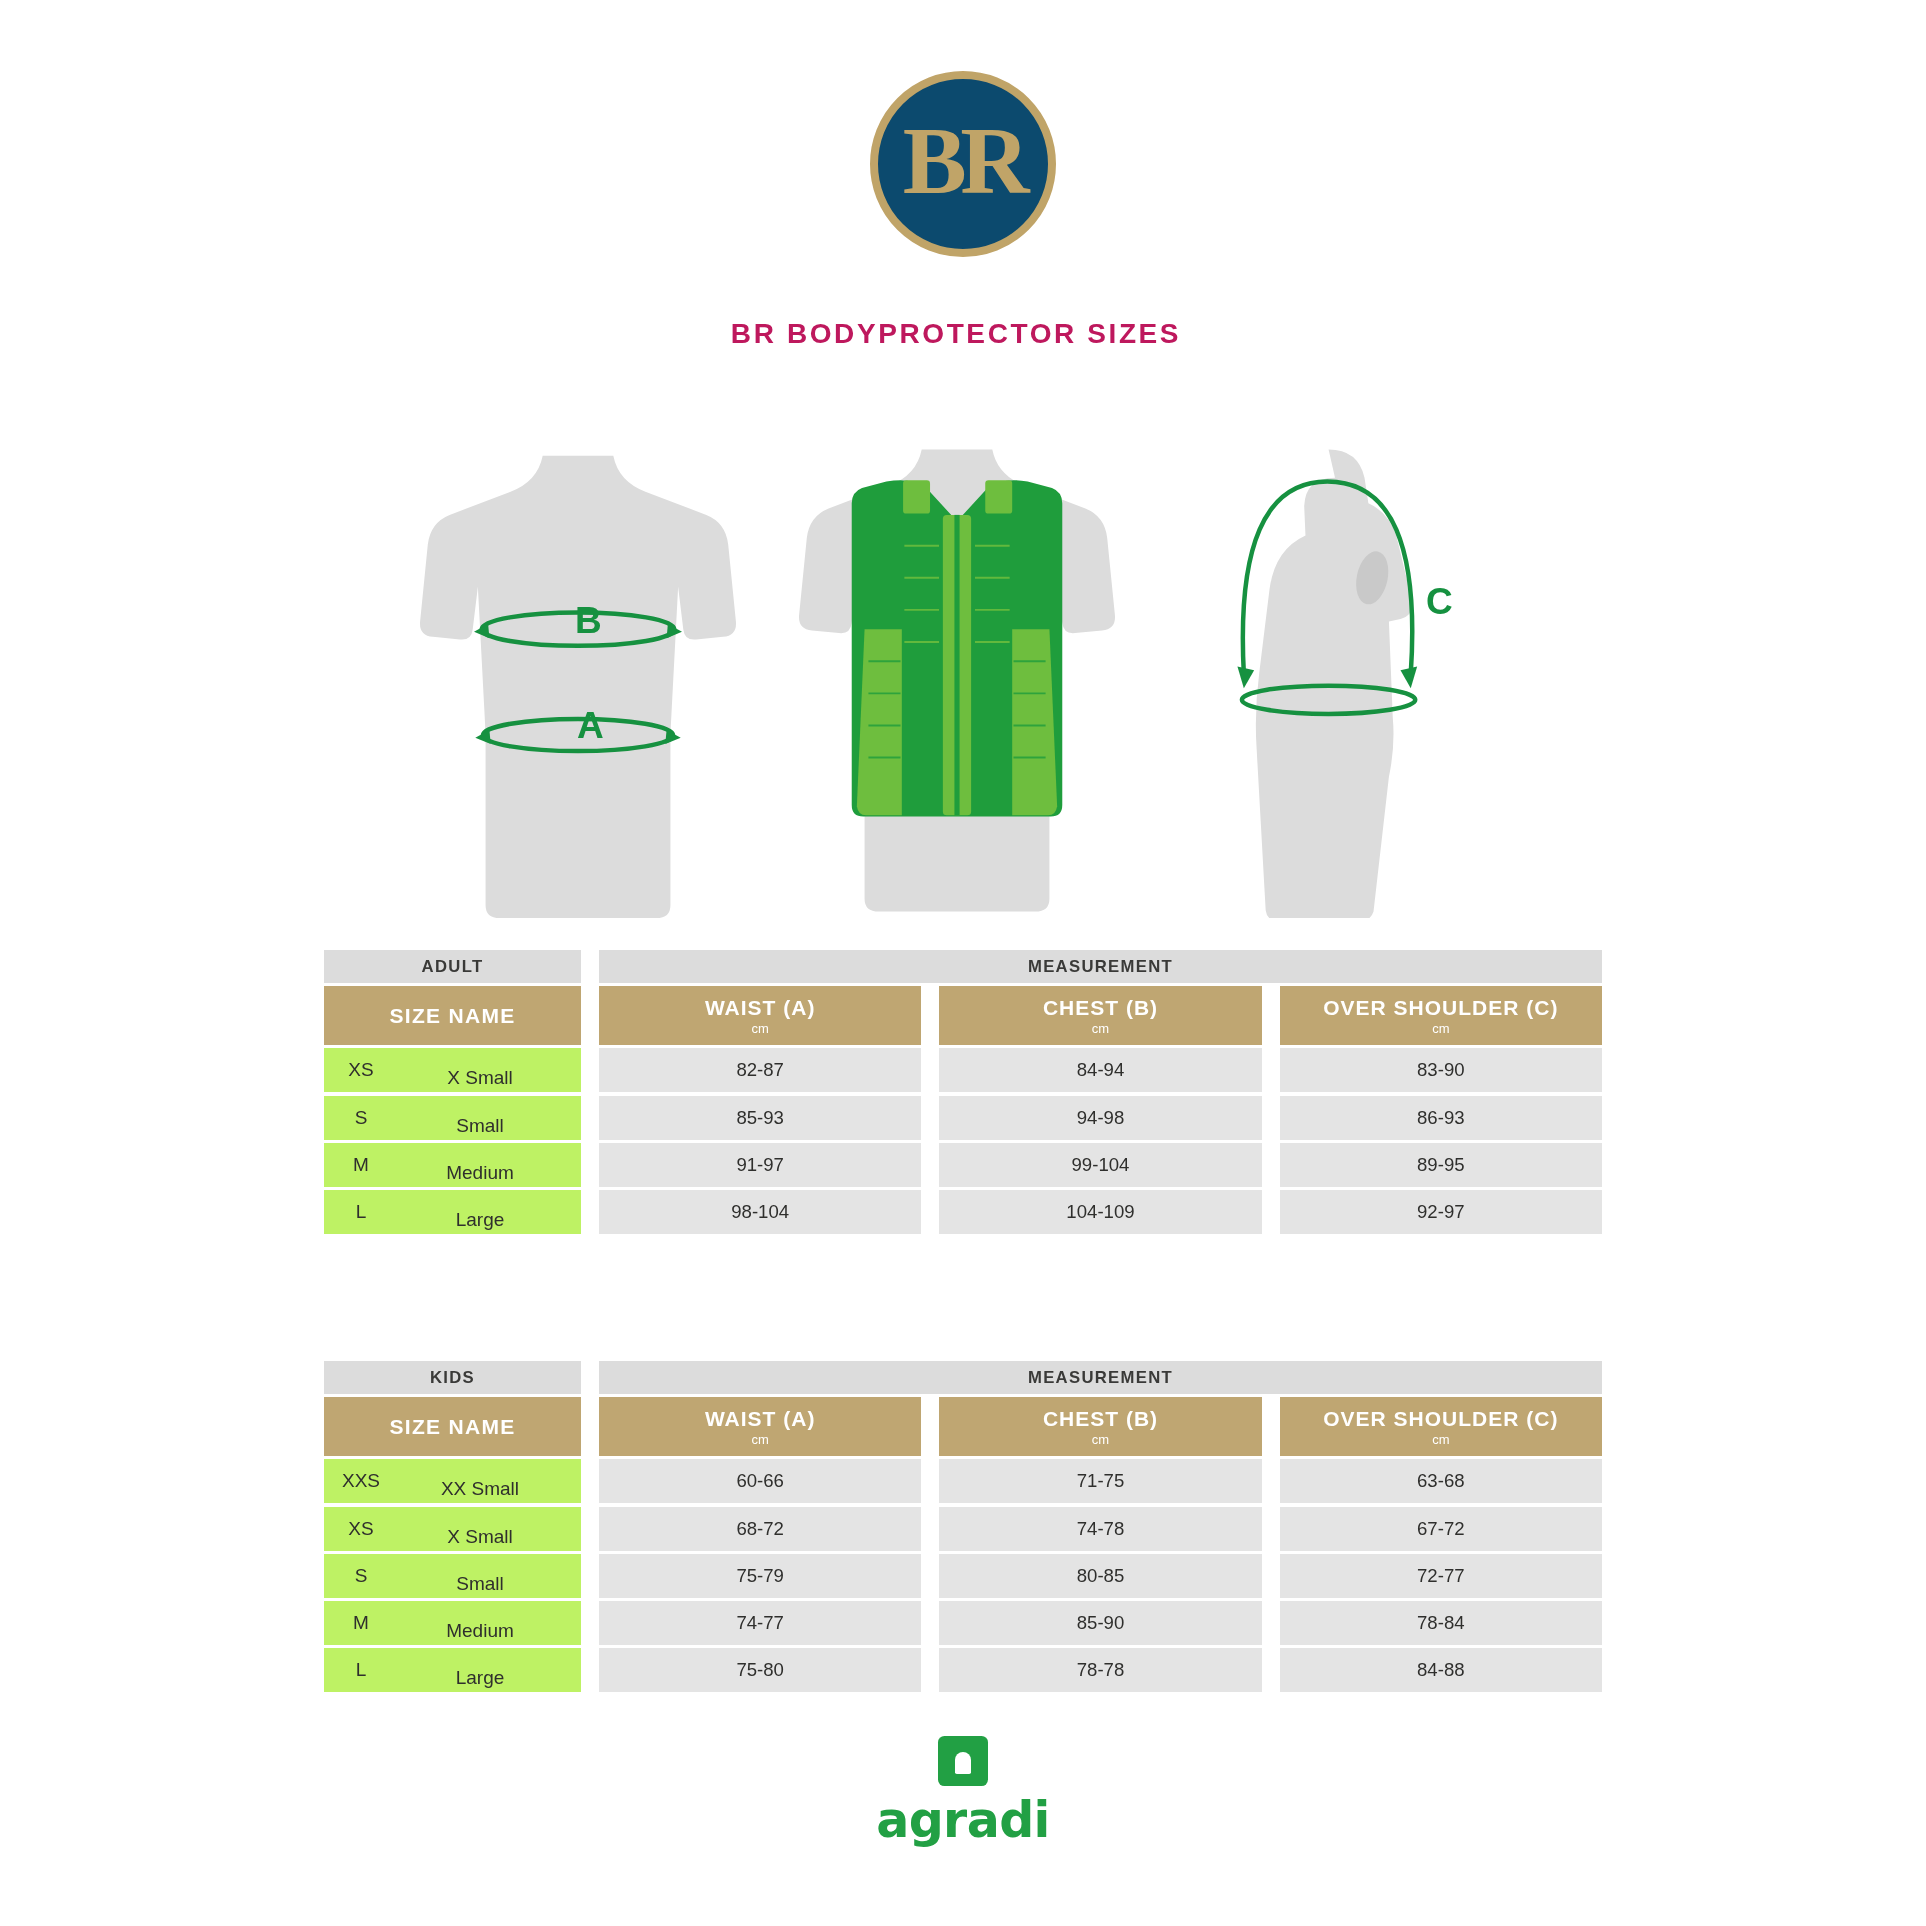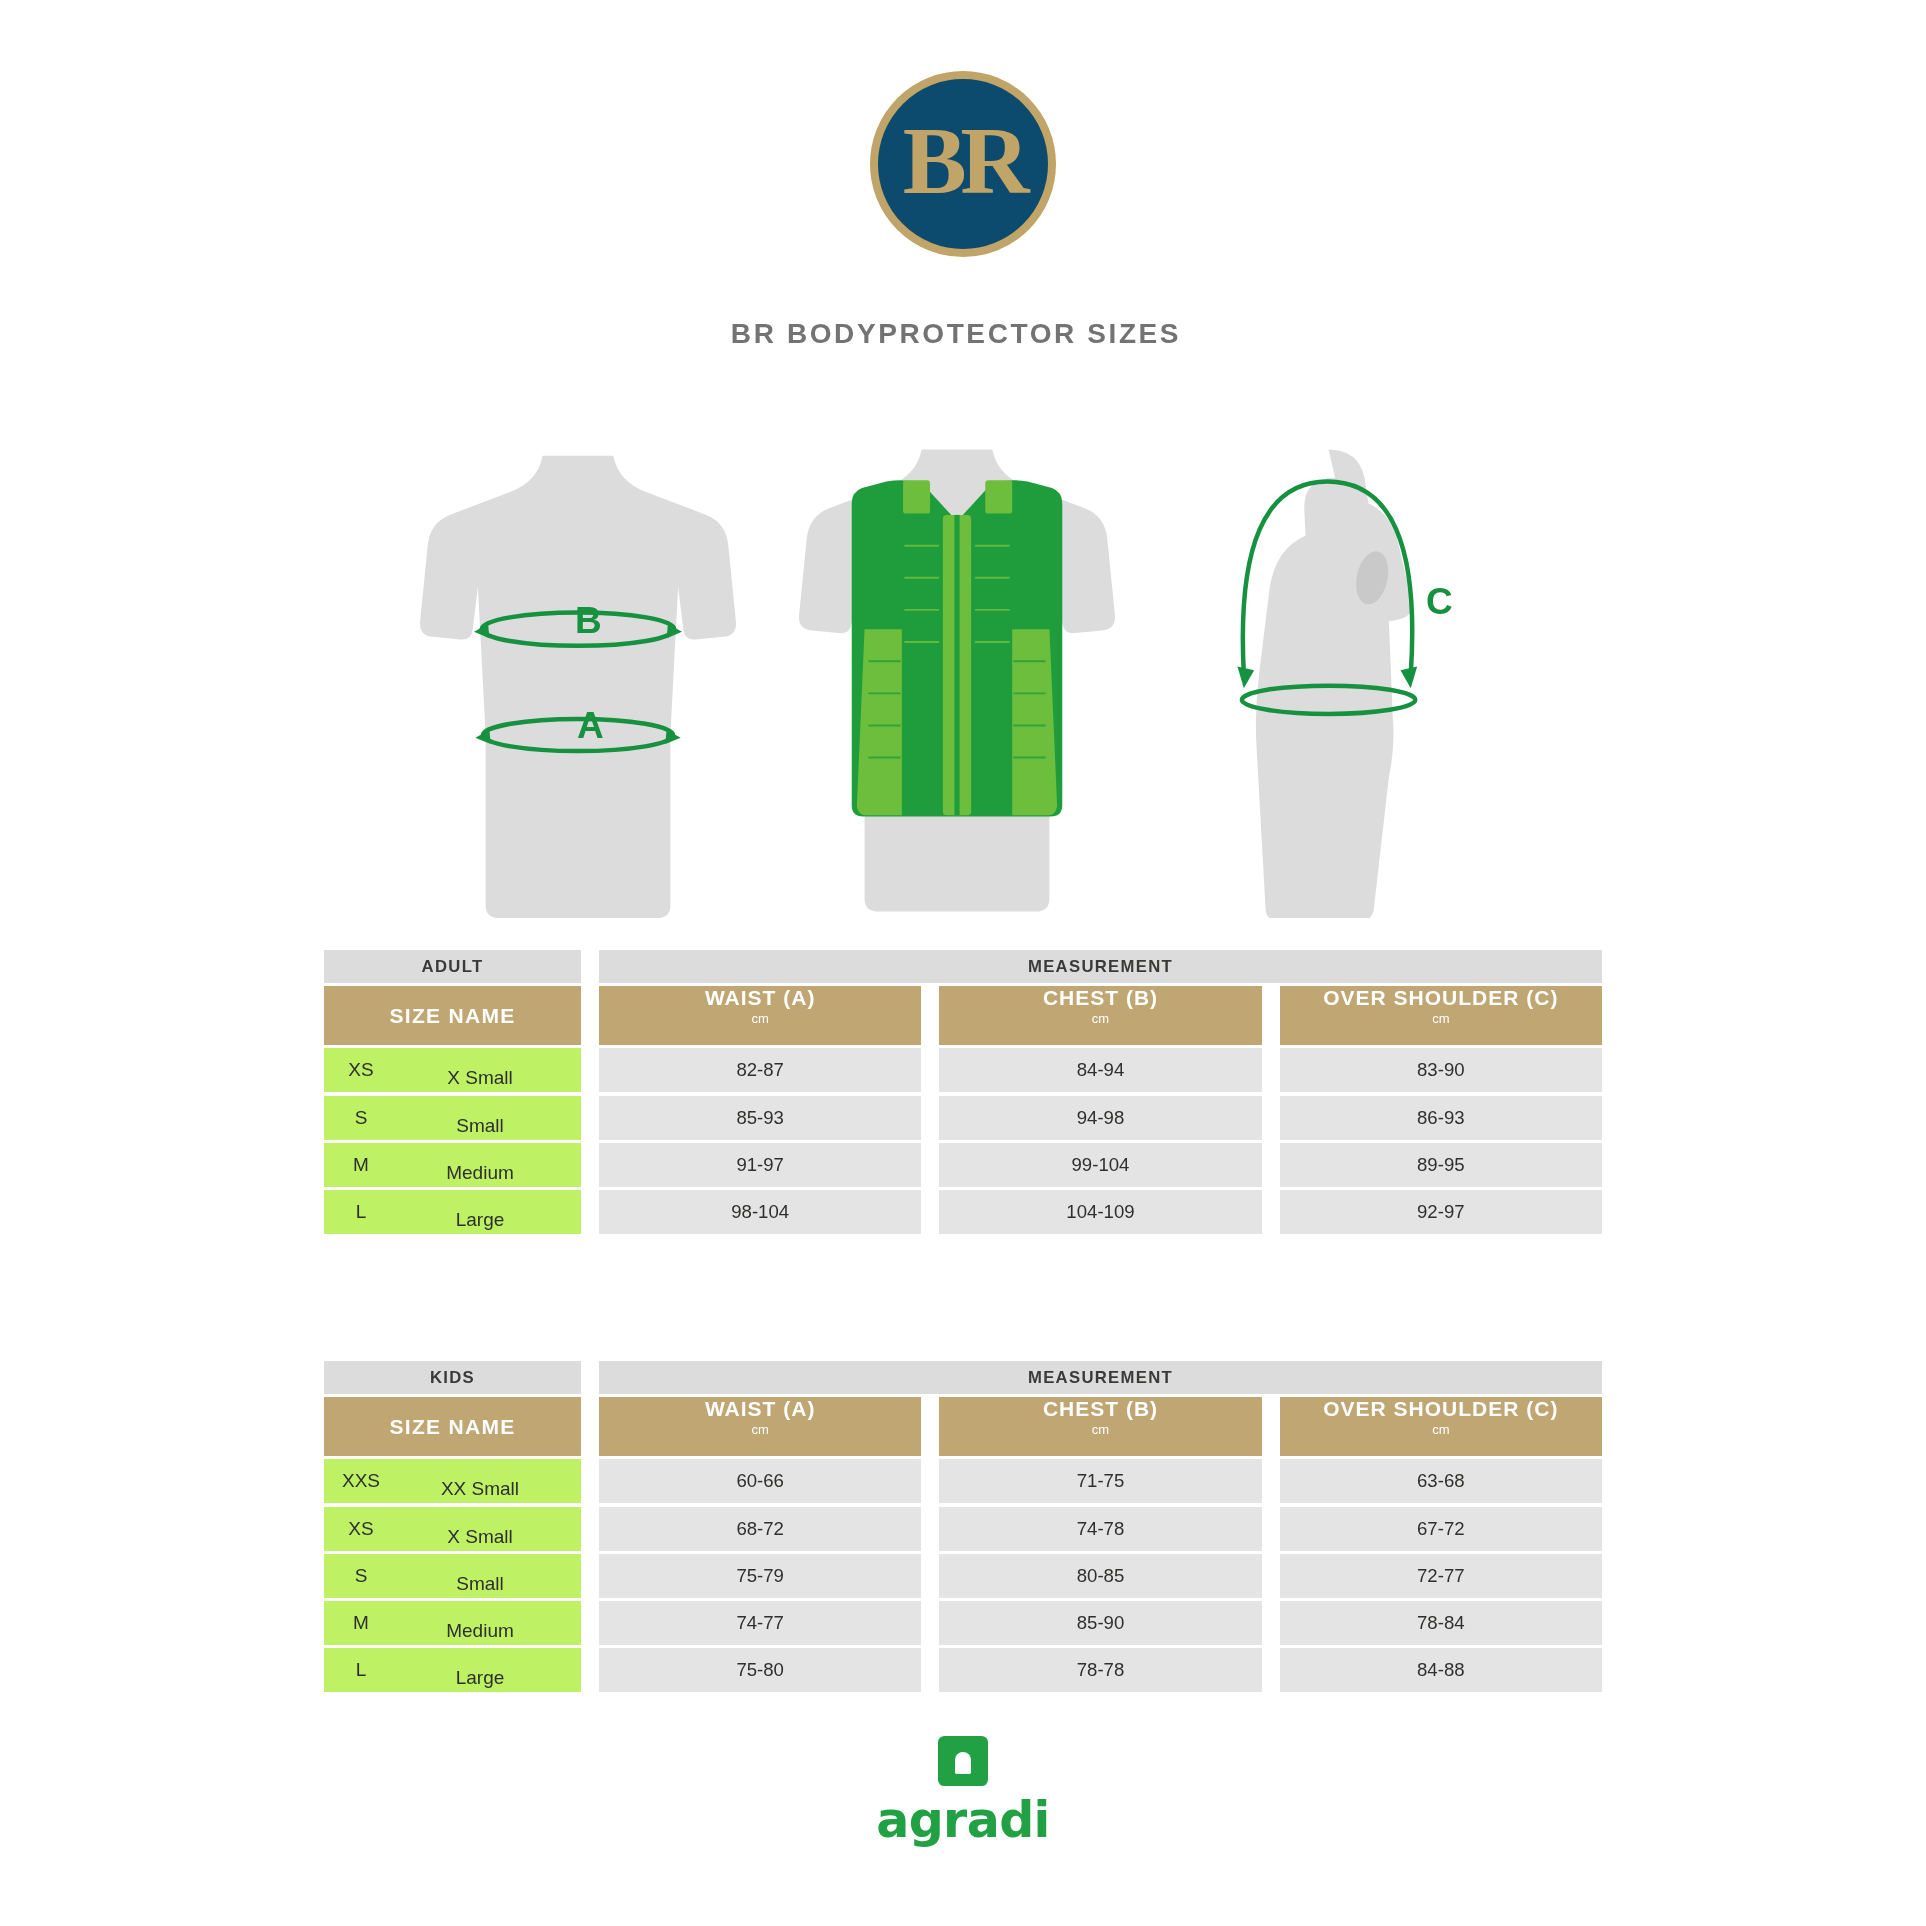--- a/index.html
+++ b/index.html
@@ -36,21 +36,21 @@
     letter-spacing: -6.4px;
     line-height: 1;
     margin-top: -5.1px;
   }
 
   
   .title {
     position: absolute;
     top: 318px; left: 0; right: 14px;
     text-align: center;
-    color: #737373;
+    color: #be185d;
     font-size: 28px;
     font-weight: bold;
     letter-spacing: 2.6px;
   }
 
   
   .figures {
     position: absolute;
     top: 443px; left: 321px;
     width: 1284px; height: 475px;
@@ -87,21 +87,21 @@
     height: 33px;
     display: flex; align-items: center; justify-content: center;
   }
   .hdr-group.right { flex: 1; margin-left: 18px; }
 
   .hdr-gold {
     background: #bfa672;
     color: #ffffff;
     font-weight: bold;
     height: 59px;
-    display: flex; flex-direction: column; align-items: center; 
+    display: flex; flex-direction: column; align-items: center; justify-content: center;
   }
   .hdr-gold .lbl { font-size: 21px; letter-spacing: 1px; }
   .hdr-gold .unit { font-size: 13px; font-weight: normal; margin-top: 1.3px; }
   .hdr-gold.size-name { justify-content: center; }
   .hdr-gold.size-name .lbl { letter-spacing: 1.3px; }
   .hdr-col { flex: 1; margin-left: 18px; }
 
   .data-left {
     background: #bef264;
     height: 44px;

